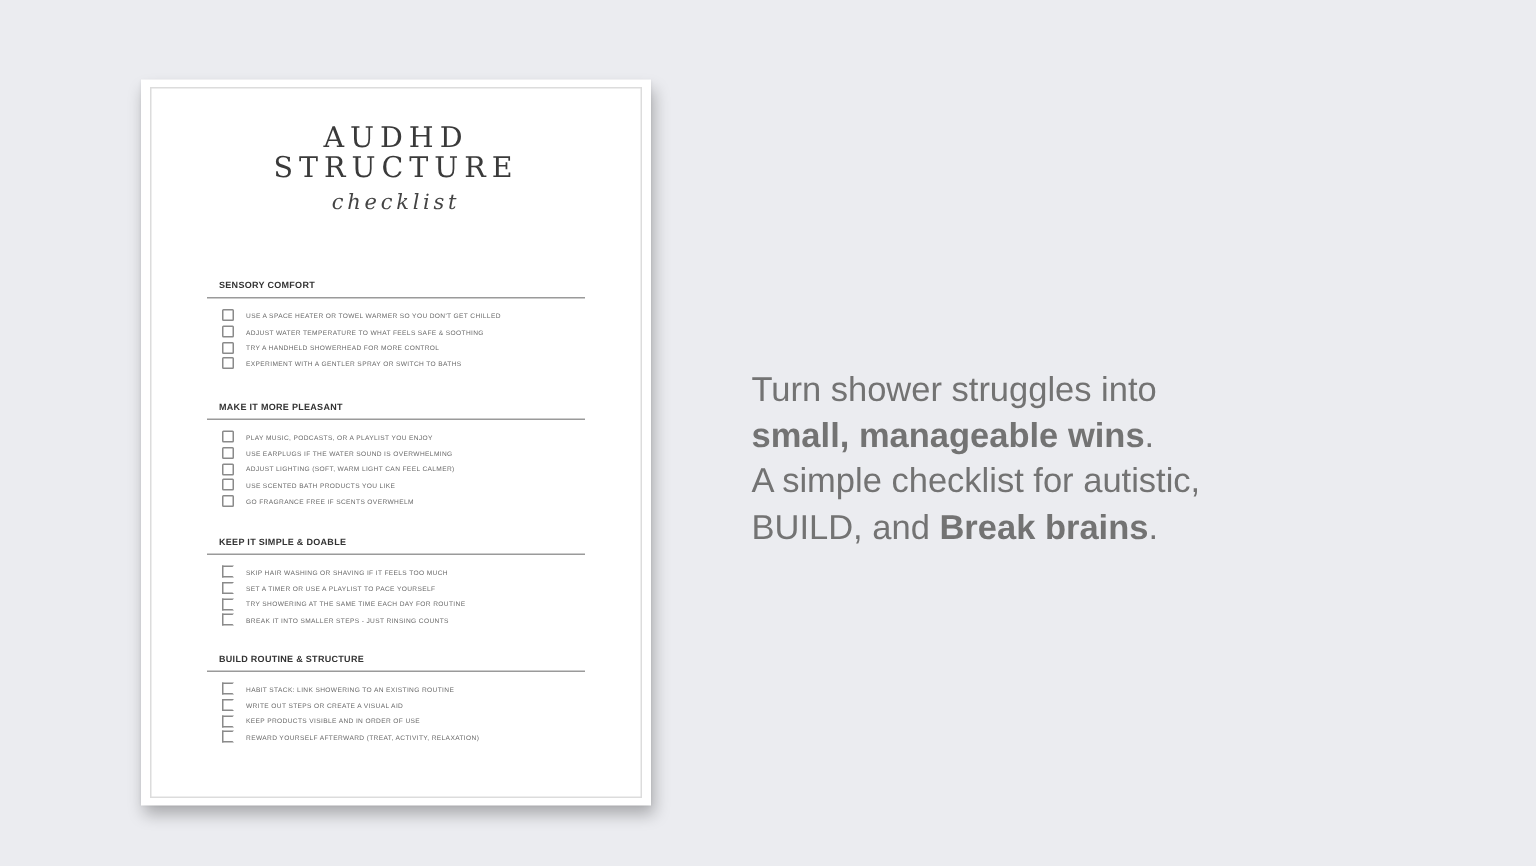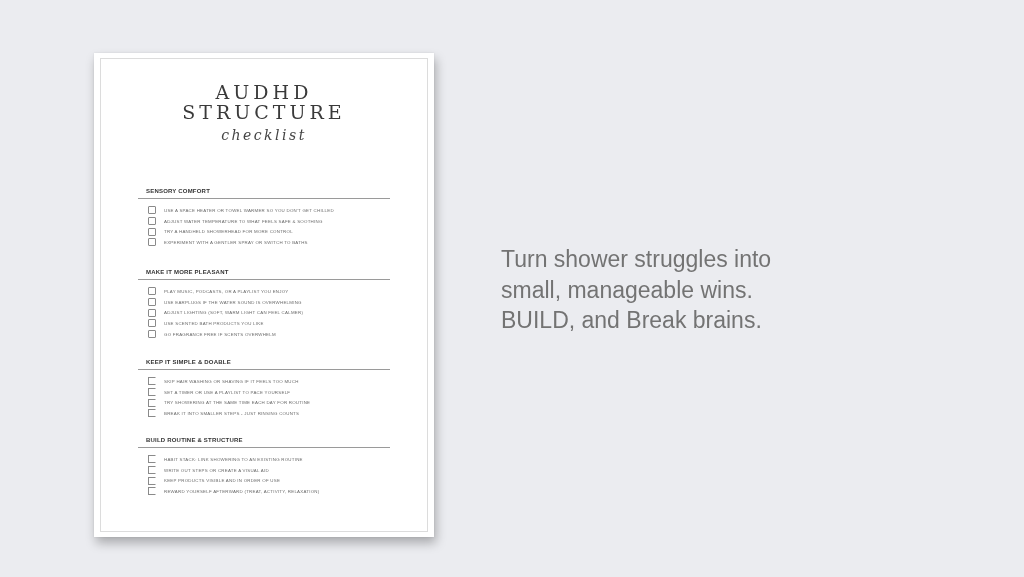--- a/index.html
+++ b/index.html
@@ -42,21 +42,21 @@
   .cb.bracket { border-right-color: transparent; border-radius: 0; }
   .item-text {
     font-size: 4.4px; color: #6a6a6a; letter-spacing: 0.25px; white-space: nowrap;
     text-transform: uppercase;
   }
   .tagline {
     position: absolute; left: 501px; top: 218px; width: 420px;
     font-family: "Liberation Sans", sans-serif;
     font-size: 23px; line-height: 30.5px; color: #737373; margin-top: 26px;
   }
-  .tagline b { font-weight: normal; }
+  .tagline b { font-weight: bold; }
 </style>
 </head>
 <body>
 
 <div class="sheet">
   <div class="inner"></div>
 
   <div class="title t1">AUDHD</div>
   <div class="title t2">STRUCTURE</div>
   <div class="title t3">checklist</div>
@@ -146,14 +146,15 @@
     <div class="item">
         <span class="cb bracket"></span>
         <span class="item-text">Reward yourself afterward (treat, activity, relaxation)</span>
       </div>
   </div>
 </div>
 
 <div class="tagline">
   <div>Turn shower struggles into</div>
   <div><b>small, manageable wins</b><span>.</span></div>
+  <div>A simple checklist for autistic,</div>
   <div><span>BUILD, and </span><b>Break brains</b><span>.</span></div>
 </div>
 
 </body></html>

